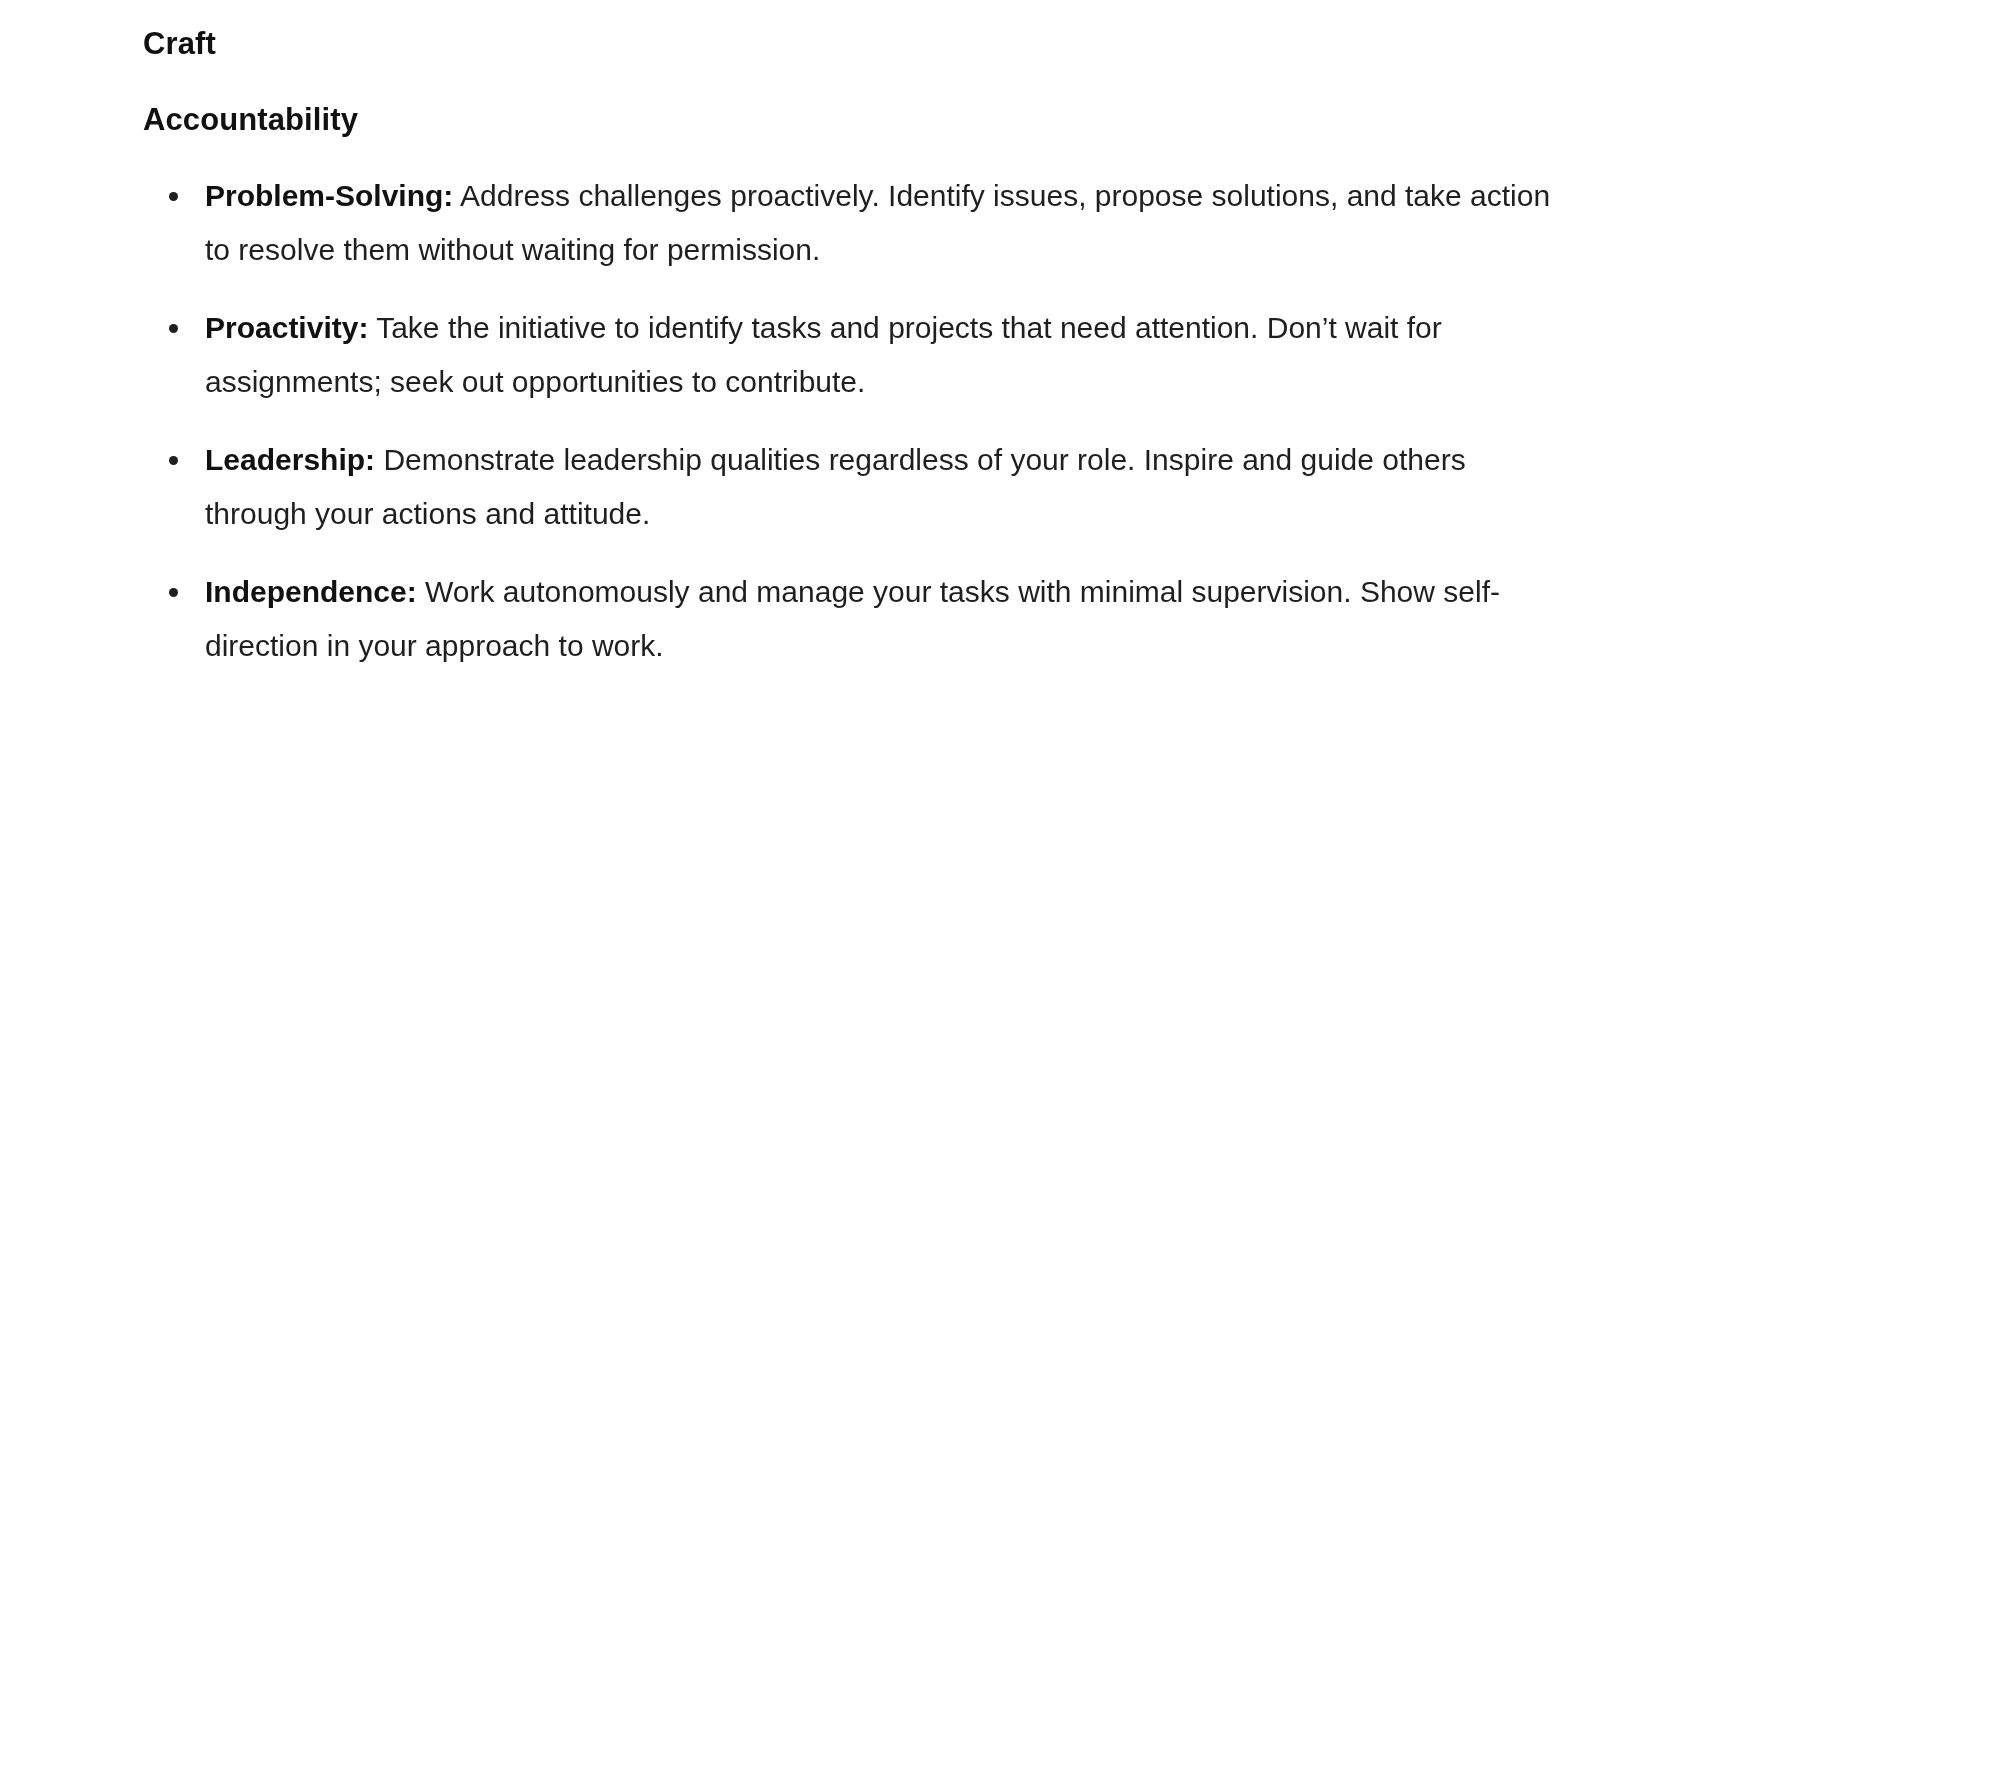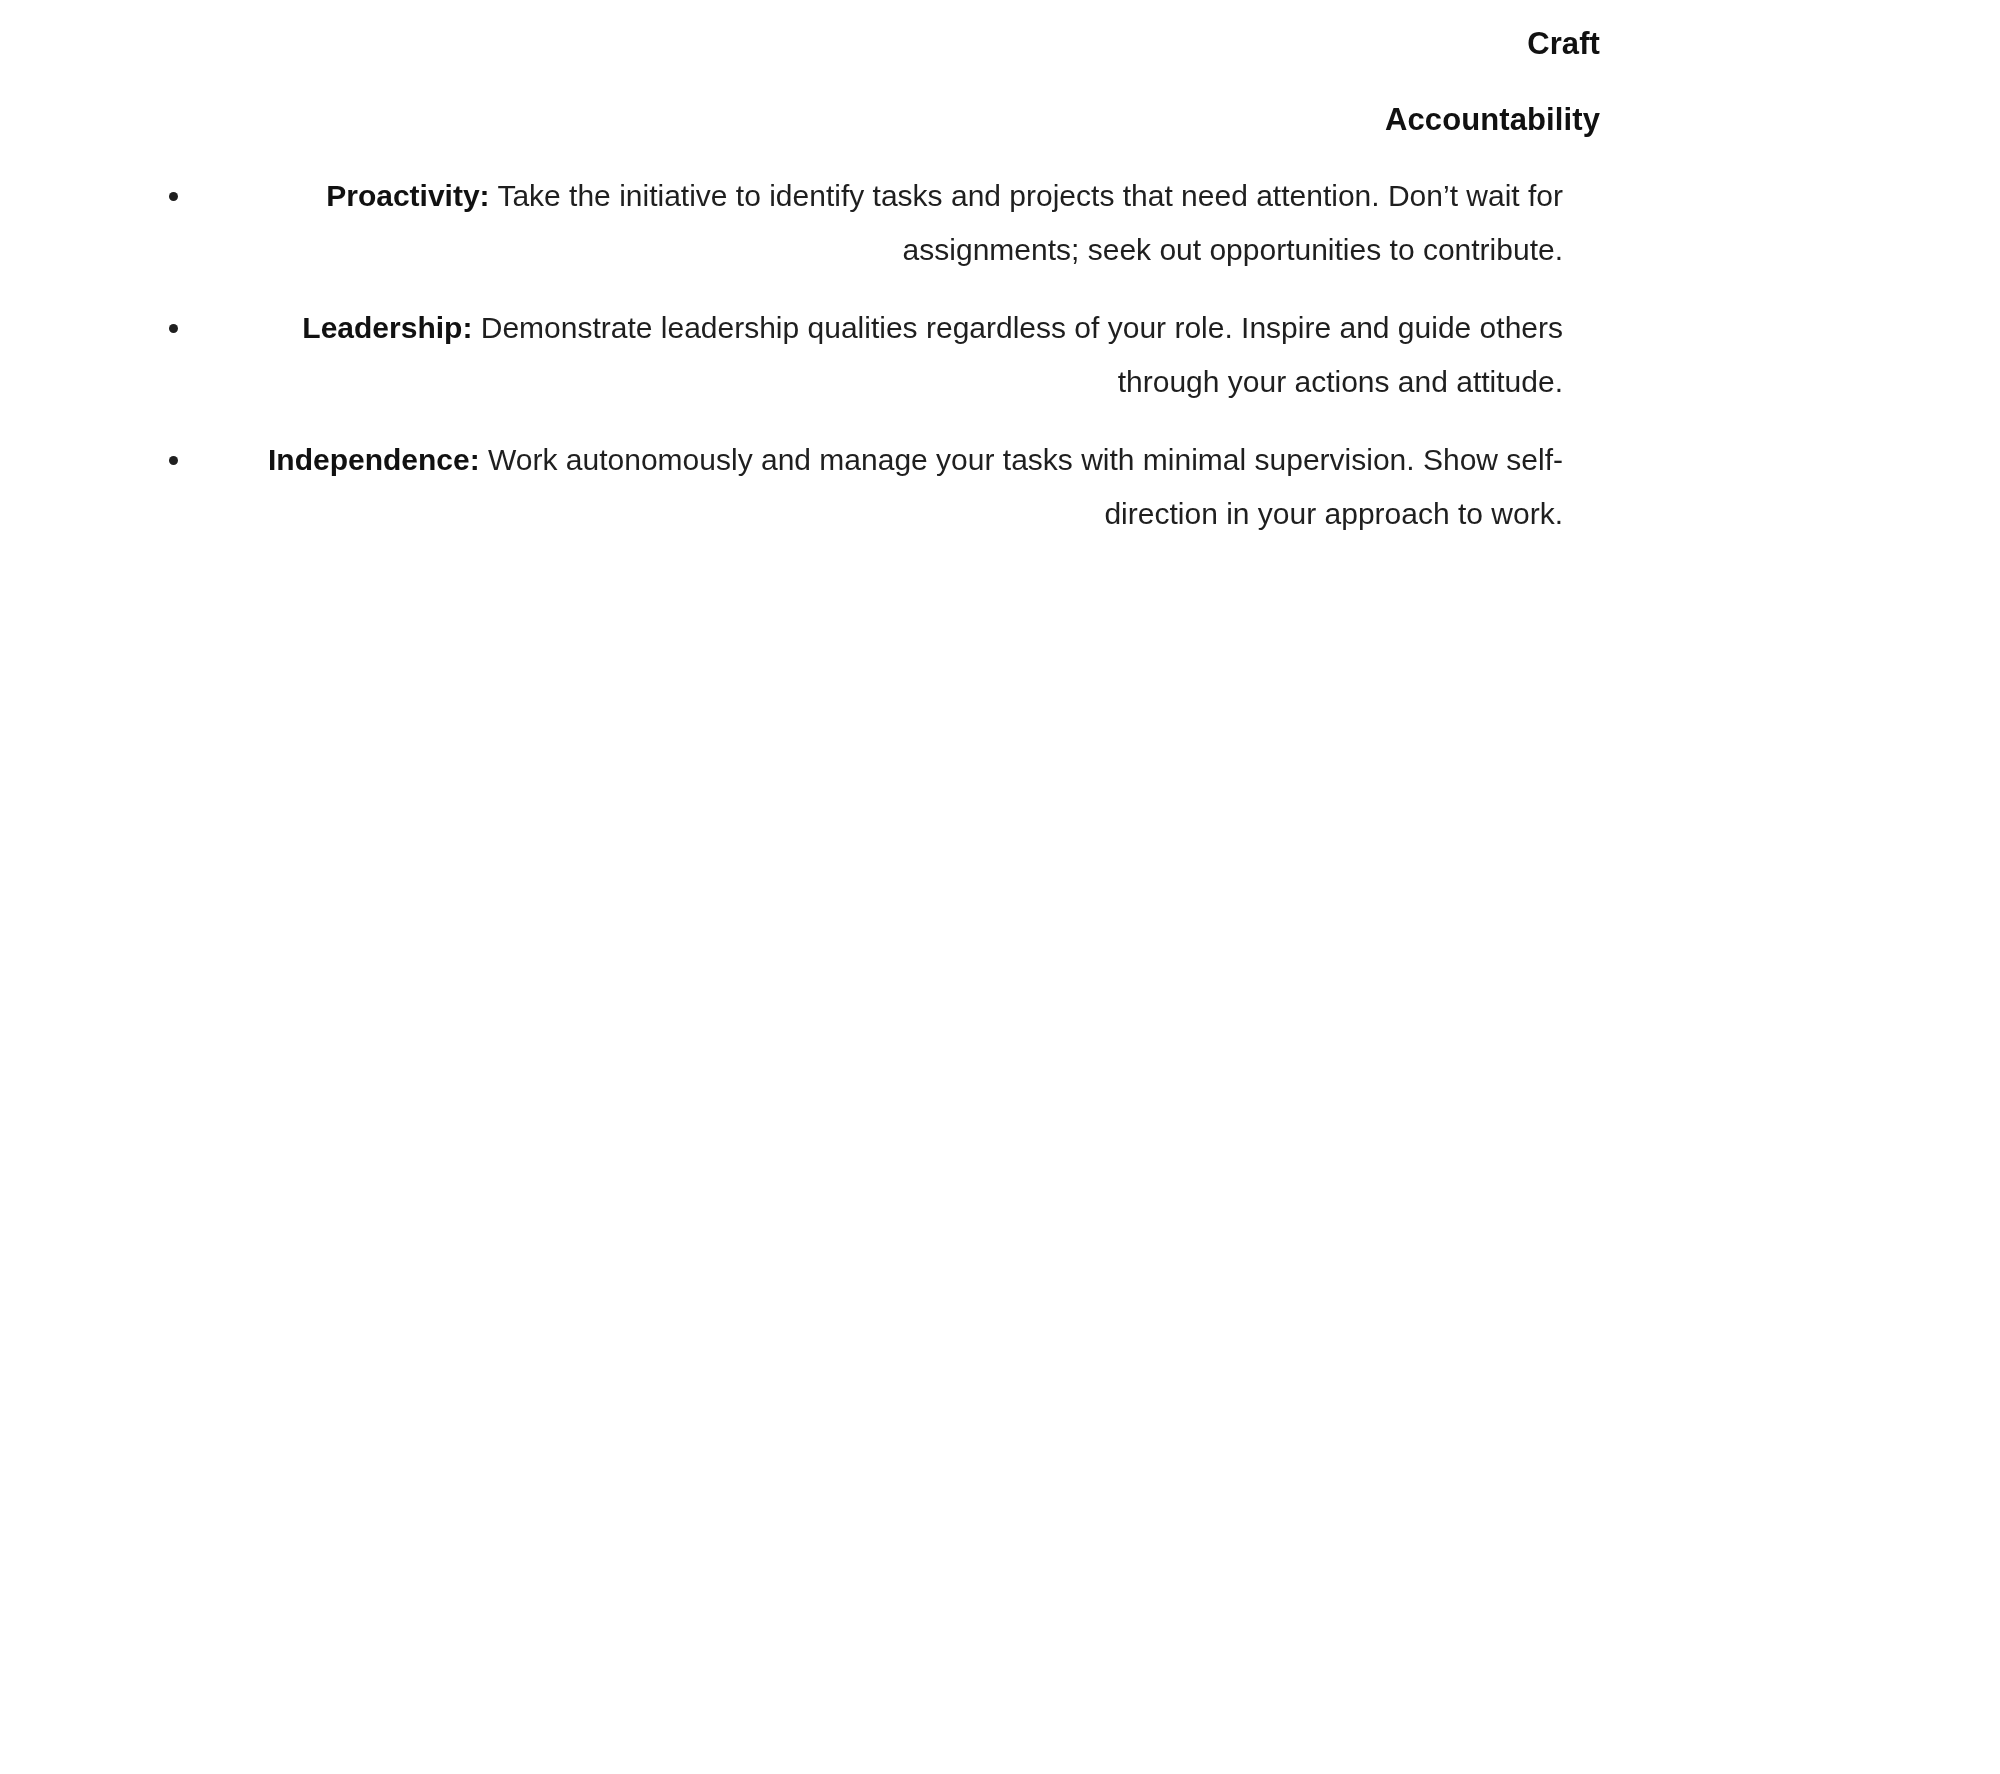--- a/index.html
+++ b/index.html
@@ -1,15 +1,15 @@
 <!DOCTYPE html>
 <html><head>
 <meta charset="utf-8">
 <style>
-  * { margin: 0; padding: 0; box-sizing: border-box; text-align: right; }
+  * { margin: 0; padding: 0; box-sizing: border-box; }
 
   html, body {
     background: #ffffff;
     font-family: "Liberation Sans", "DejaVu Sans", sans-serif;
     color: #1a1a1a;
   }
 
   body {
     width: 2000px;
     height: 1774px;
@@ -74,20 +74,24 @@
 
   <div class="section">
     <h2 class="section-heading">Craft</h2>
     <ul class="bullet-list">
     </ul>
   </div>
 
   <div class="section">
     <h2 class="section-heading">Accountability</h2>
     <ul class="bullet-list">
+      <li class="bullet-item">
+        <span class="item-term">Problem-Solving:</span>
+        <span class="item-text">Address challenges proactively. Identify issues, propose solutions, and take action to resolve them without waiting for permission.</span>
+      </li>
     </ul>
   </div>
 
   <div class="section">
     <ul class="bullet-list">
       <li class="bullet-item">
         <span class="item-term">Proactivity:</span>
         <span class="item-text">Take the initiative to identify tasks and projects that need attention. Don’t wait for assignments; seek out opportunities to contribute.</span>
       </li>
       <li class="bullet-item">

